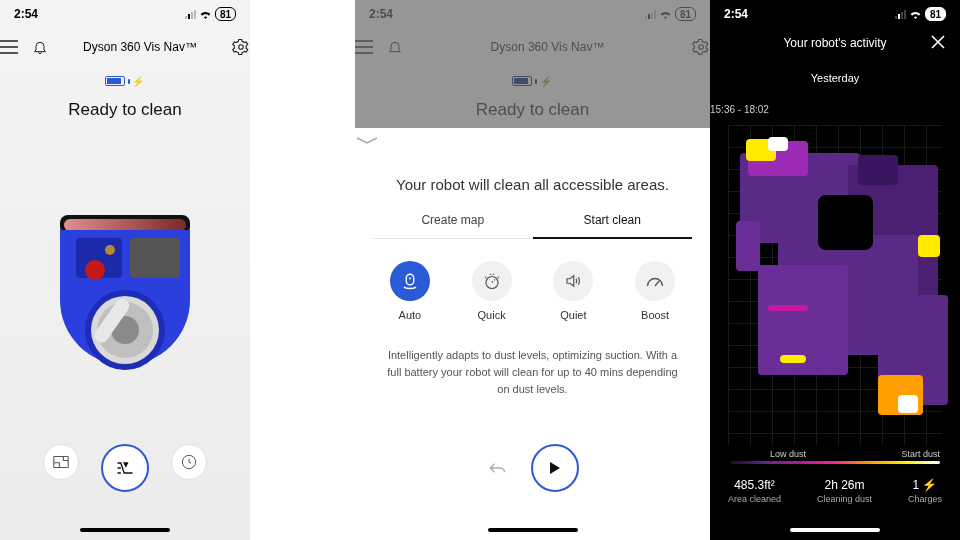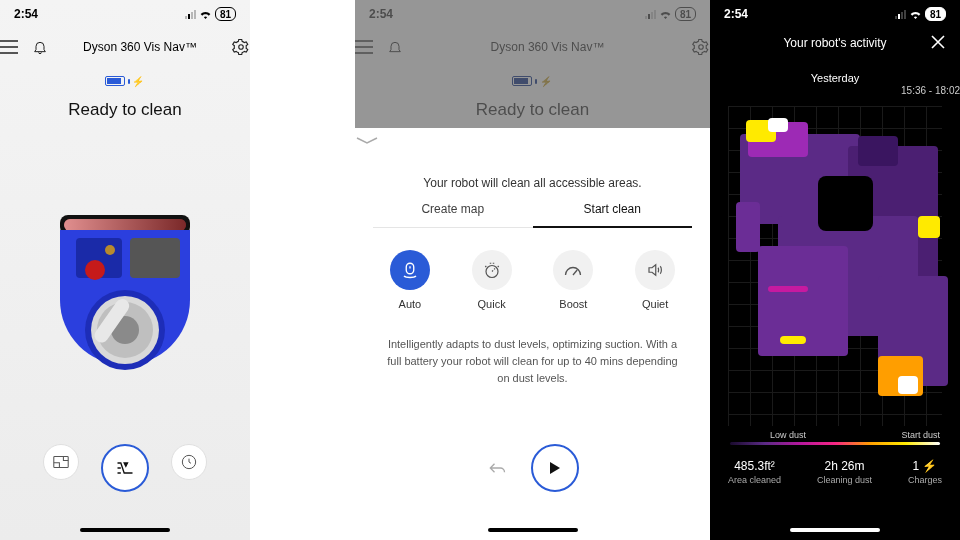--- a/index.html
+++ b/index.html
@@ -49,40 +49,40 @@
   .circ { width:42px; height:42px; border-radius:50%; display:flex; align-items:center; justify-content:center; background:#fff; border:1px solid #e0e0e0; }
   .circ.small { width:36px; height:36px; }
   .circ.primary { border:2px solid #2a5bd7; width:48px; height:48px; }
   .home-ind { position:absolute; bottom:8px; left:50%; transform:translateX(-50%); width:90px; height:4px; background:#000; border-radius:3px; }
 
   
   .p2-topshot { position:relative; height:128px; background:#ececec; }
   .dim-overlay { position:absolute; inset:0; background:rgba(80,80,80,.55); }
   .p2-topshot .statusbar, .p2-topshot .hdr, .p2-topshot .batt-row, .p2-topshot .ready { position:relative; color:#4a4a4a; }
   .handle { text-align:center; padding:8px 0; color:#888; font-size:14px; }
-  .desc1 { text-align:center; font-size:12px; color:#333; margin:22px 20px 2px; }
+  .desc1 { text-align:center; font-size:15px; color:#333; margin:22px 20px 10px; }
   .tabs { display:flex; border-bottom:1px solid #e5e5e5; margin:0 18px; }
   .tab { flex:1; text-align:center; font-size:12px; padding:10px 0; color:#404040; }
   .tab.active { color:#111; border-bottom:2px solid #111; margin-bottom:-1px; }
   .modes { display:flex; justify-content:space-around; margin:22px 14px 8px; }
   .mode { display:flex; flex-direction:column; align-items:center; gap:8px; }
   .mode .ic { width:40px; height:40px; border-radius:50%; display:flex; align-items:center; justify-content:center; background:#f1f1f1; color:#555; }
   .mode.sel .ic { background:#2a5bd7; color:#fff; }
   .mode-label { font-size:11px; color:#333; }
   .desc2 { text-align:center; font-size:11px; color:#555; margin:26px 28px 0; line-height:1.55; }
   .play-row { position:absolute; bottom:48px; left:0; right:0; display:flex; justify-content:center; align-items:center; gap:24px; }
   .undo { color:#999; }
 
   
   .p3 .statusbar { color:#fff; }
   .p3-hdr { display:flex; align-items:center; justify-content:center; padding:8px 14px; position:relative; }
   .p3-hdr .title { font-size:12px; }
   .close-x { position:absolute; right:14px; top:6px; }
   .sub { text-align:center; font-size:11px; margin-top:14px; }
-  .sub2 { text-align:right; font-size:10px; color:#ccc; margin-top:1px; }
+  .sub2 { text-align:left; font-size:10px; color:#ccc; margin-top:20px; }
   .map-area { position:relative; margin:10px 18px 0; height:320px; }
   .grid { position:absolute; inset:0;
     background-image:
       linear-gradient(#1a1a1a 1px, transparent 1px),
       linear-gradient(90deg,#1a1a1a 1px, transparent 1px);
     background-size: 22px 22px;
   }
   .blob { position:absolute; border-radius:4px; }
   .legend { display:flex; justify-content:space-between; font-size:9px; color:#ccc; margin:4px 20px 0;padding-left:40px; }
   .grad { height:3px; margin:2px 20px 0; background:linear-gradient(90deg,#1a0b2e,#5b2a86,#b5179e,#f72585,#ff9e00,#ffea00,#ffffff); border-radius:2px;}
@@ -268,35 +268,35 @@
       <div class="ic">
         <svg width="18" height="18" viewBox="0 0 24 24" fill="none" stroke="currentColor" stroke-width="1.6">
             <circle cx="12" cy="14" r="8"></circle>
             <path d="M12 14l4-4M9 3h6M3 8l2-2M21 8l-2-2" stroke-dasharray="2 2"></path>
           </svg>
       </div>
       <span class="mode-label">Quick</span>
     </div>
     <div class="mode">
       <div class="ic">
+        <svg width="18" height="18" viewBox="0 0 24 24" fill="none" stroke="currentColor" stroke-width="1.6">
+            <path d="M4 9v6h4l5 4V5L8 9H4z"></path>
+            <path d="M16 9c1 1 1 5 0 6M19 7c2 2 2 8 0 10"></path>
+          </svg>
+      </div>
+      <span class="mode-label">Quiet</span>
+    </div>
+    <div class="mode">
+      <div class="ic">
         <svg width="20" height="16" viewBox="0 0 24 18" fill="none" stroke="currentColor" stroke-width="1.6">
             <path d="M3 15a9 9 0 0118 0"></path>
             <path d="M12 15l5-6"></path>
           </svg>
       </div>
       <span class="mode-label">Boost</span>
-    </div>
-    <div class="mode">
-      <div class="ic">
-        <svg width="18" height="18" viewBox="0 0 24 24" fill="none" stroke="currentColor" stroke-width="1.6">
-            <path d="M4 9v6h4l5 4V5L8 9H4z"></path>
-            <path d="M16 9c1 1 1 5 0 6M19 7c2 2 2 8 0 10"></path>
-          </svg>
-      </div>
-      <span class="mode-label">Quiet</span>
     </div>
   </div>
 
   <div class="desc2">Intelligently adapts to dust levels, optimizing suction. With a full battery your robot will clean for up to 40 mins depending on dust levels.</div>
 
   <div class="play-row">
     <span class="undo">
       <svg width="20" height="16" viewBox="0 0 24 18" fill="none" stroke="#aaa" stroke-width="1.6">
           <path d="M9 4L4 9l5 5M4 9h12a5 5 0 015 5"></path>
         </svg>

